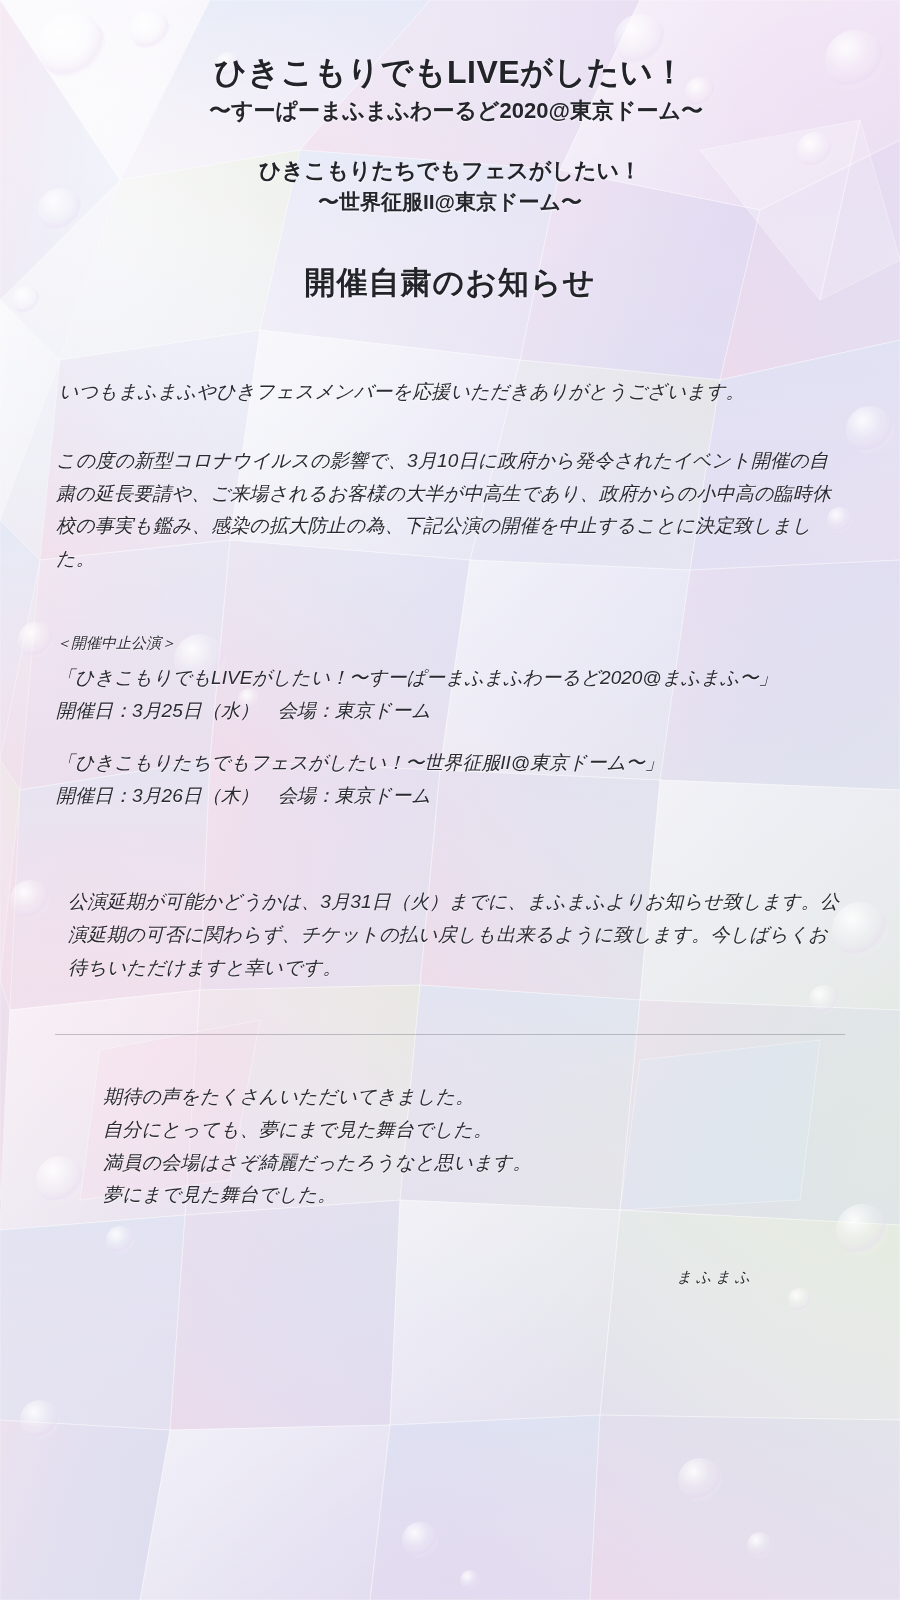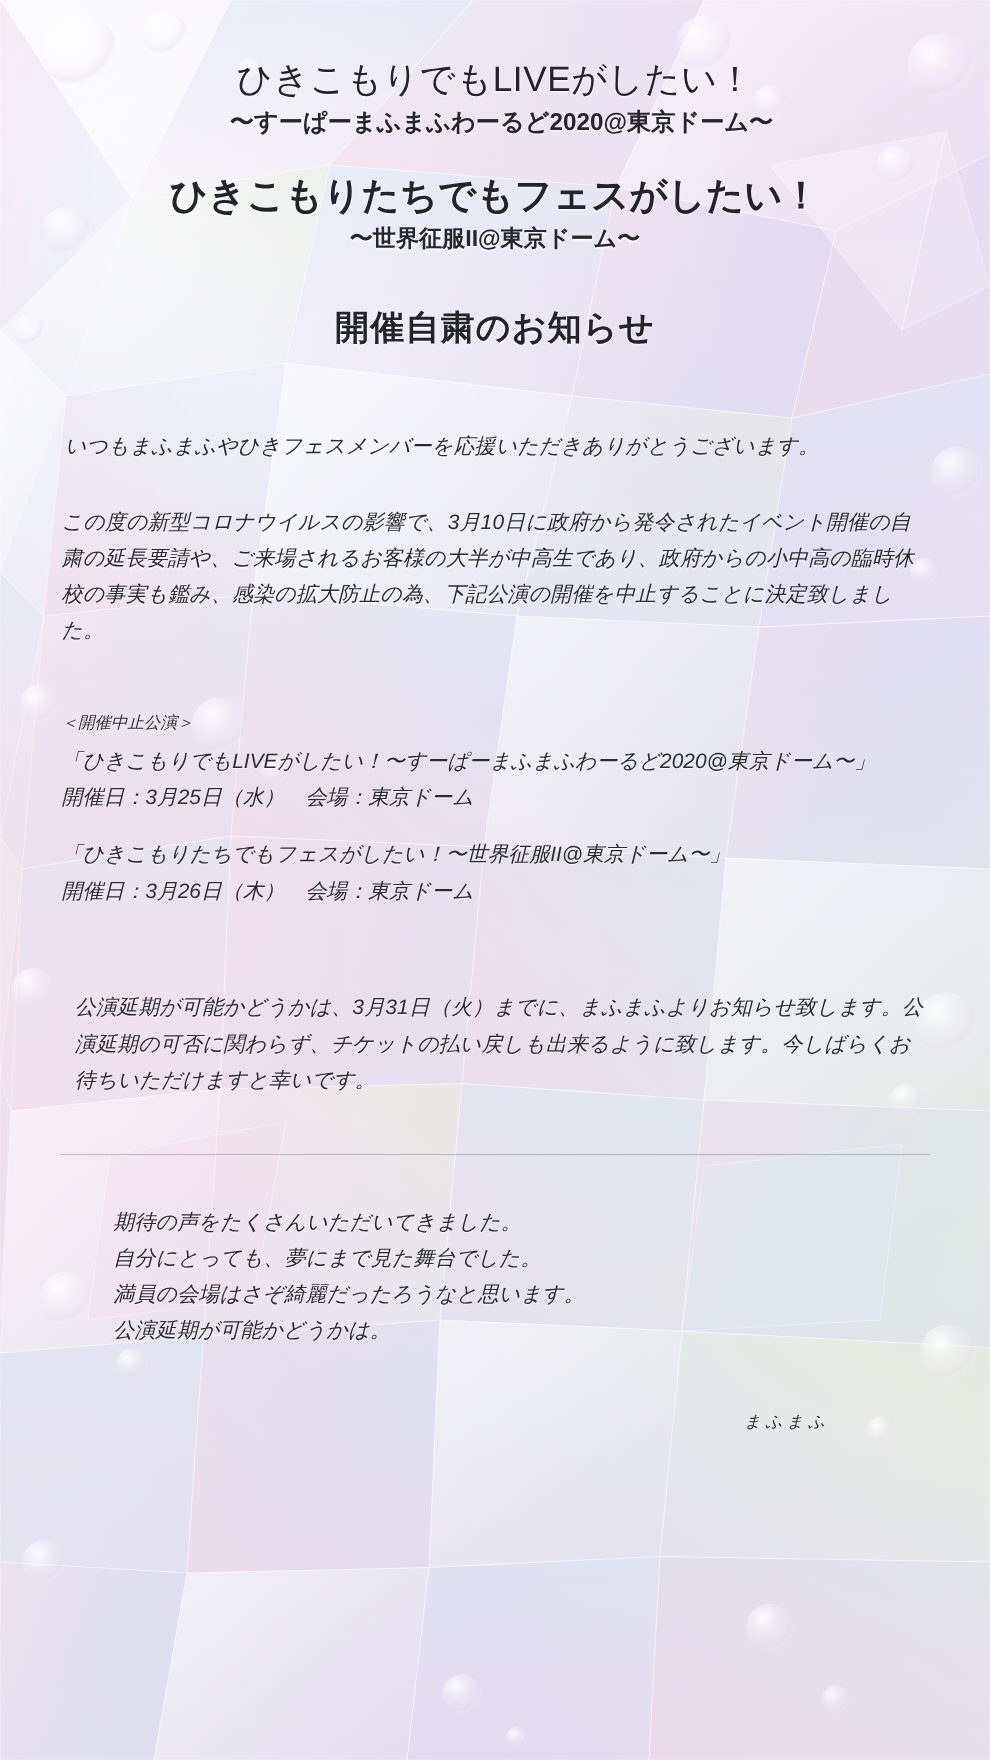--- a/index.html
+++ b/index.html
@@ -55,40 +55,40 @@
     padding: 0;
     color: #2c2c32;
   }
 
   .titles {
     text-align: center;
     padding-top: 52px;
   }
   .t-main {
     font-size: 32px;
-    font-weight: normal;
+    font-weight: bold;
     letter-spacing: 0.5px;
     color: #23232a;
     line-height: 1.25;
     text-shadow: 0 1px 2px rgba(255,255,255,0.85);
   }
   .t-sub {
     font-size: 22px;
     font-weight: bold;
     color: #25252c;
     line-height: 1.4;
     margin-top: 4px;
     text-shadow: 0 1px 2px rgba(255,255,255,0.85);
     padding-left: 12px;
   }
   .t-gap {
     height: 30px;
   }
   .t-main2 {
-    font-size: 34px;
+    font-size: 22px;
     font-weight: bold;
     color: #23232a;
     line-height: 1.25;
     text-shadow: 0 1px 2px rgba(255,255,255,0.85);
   }
   .t-sub2 {
     font-size: 21px;
     font-weight: bold;
     color: #25252c;
     margin-top: 4px;
@@ -301,40 +301,40 @@
 
     <div class="body-wrap">
 
       <div class="para greeting">いつもまふまふやひきフェスメンバーを応援いただきありがとうございます。</div>
 
       <div class="para p-reason">この度の新型コロナウイルスの影響で、3月10日に政府から発令されたイベント開催の自粛の延長要請や、ご来場されるお客様の大半が中高生であり、政府からの小中高の臨時休校の事実も鑑み、感染の拡大防止の為、下記公演の開催を中止することに決定致しました。</div>
 
       <div class="sec-head">＜開催中止公演＞</div>
 
       <div class="show-block">
-        <div>「ひきこもりでもLIVEがしたい！〜すーぱーまふまふわーるど2020@東京ドーム〜」</div>
+        <div>「ひきこもりでもLIVEがしたい！〜すーぱーまふまふわーるど2020@まふまふ〜」</div>
         <div>開催日：3月25日（水）　会場：東京ドーム</div>
       </div>
 
       <div class="show-block second">
         <div>「ひきこもりたちでもフェスがしたい！〜世界征服II@東京ドーム〜」</div>
         <div>開催日：3月26日（木）　会場：東京ドーム</div>
       </div>
 
       <div class="para p-postpone">公演延期が可能かどうかは、3月31日（火）までに、まふまふよりお知らせ致します。公演延期の可否に関わらず、チケットの払い戻しも出来るように致します。今しばらくお待ちいただけますと幸いです。</div>
     </div>
 
     <div class="divider"></div>
 
     <div class="body-wrap">
 
       <div class="para p-closing">
         <div>期待の声をたくさんいただいてきました。</div>
         <div>自分にとっても、夢にまで見た舞台でした。</div>
         <div>満員の会場はさぞ綺麗だったろうなと思います。</div>
-        <div>公演延期が可能かどうかは。</div>
+        <div>夢にまで見た舞台でした。</div>
       </div>
 
       <div class="signature">まふまふ</div>
     </div>
 
   </div>
 </div>
 
 </body></html>

